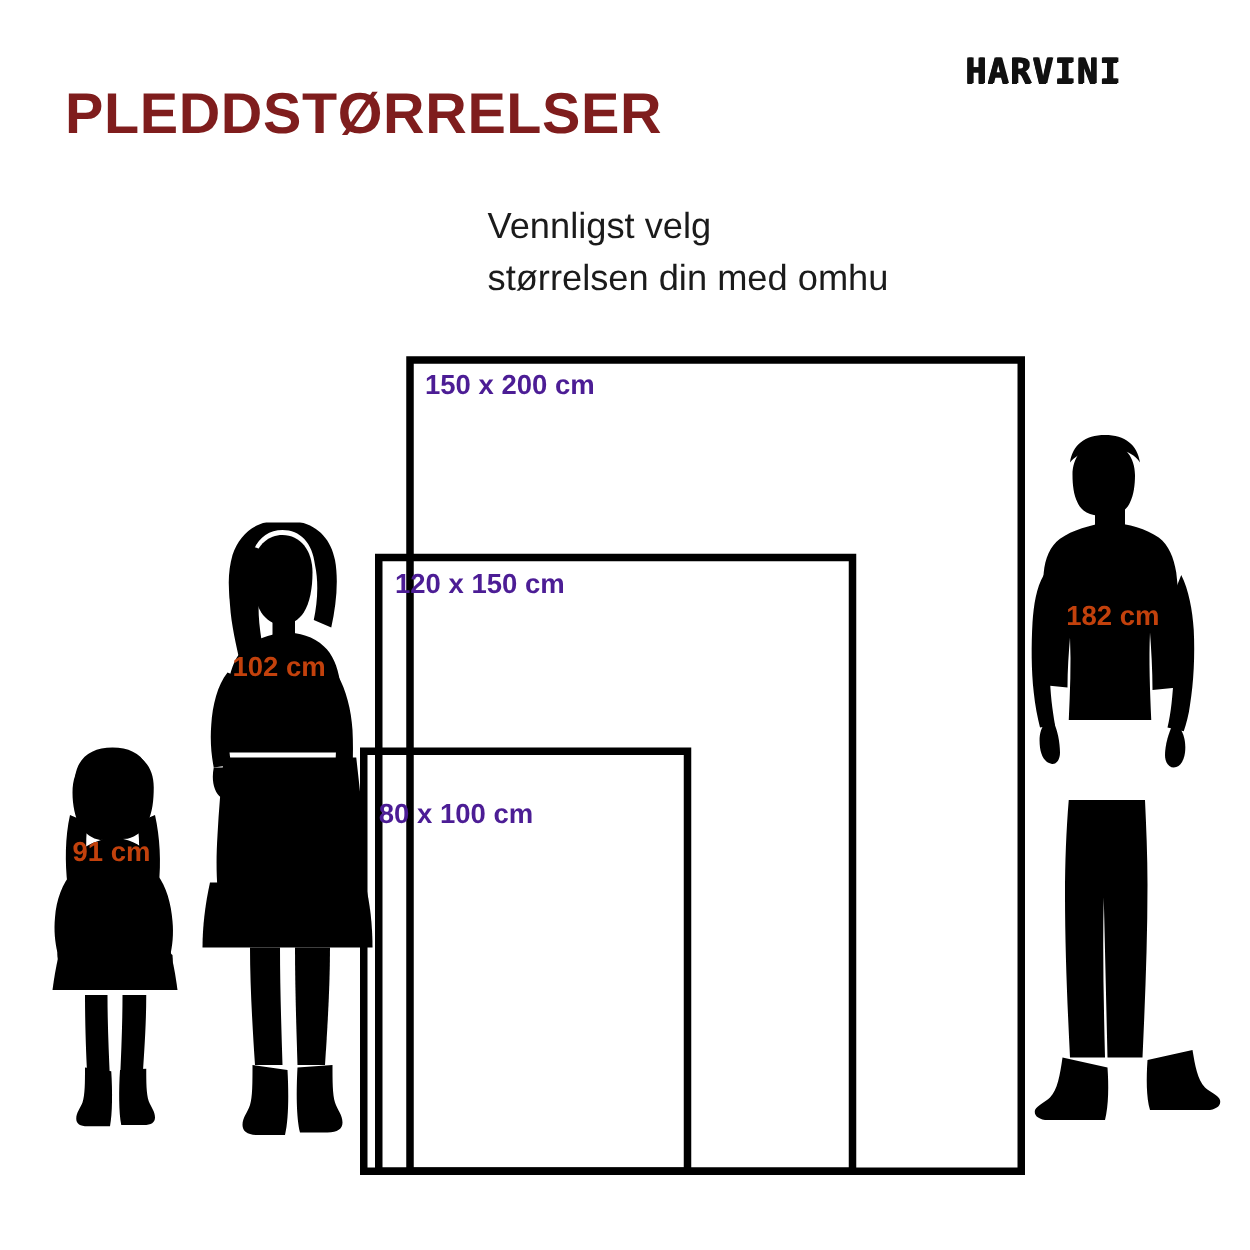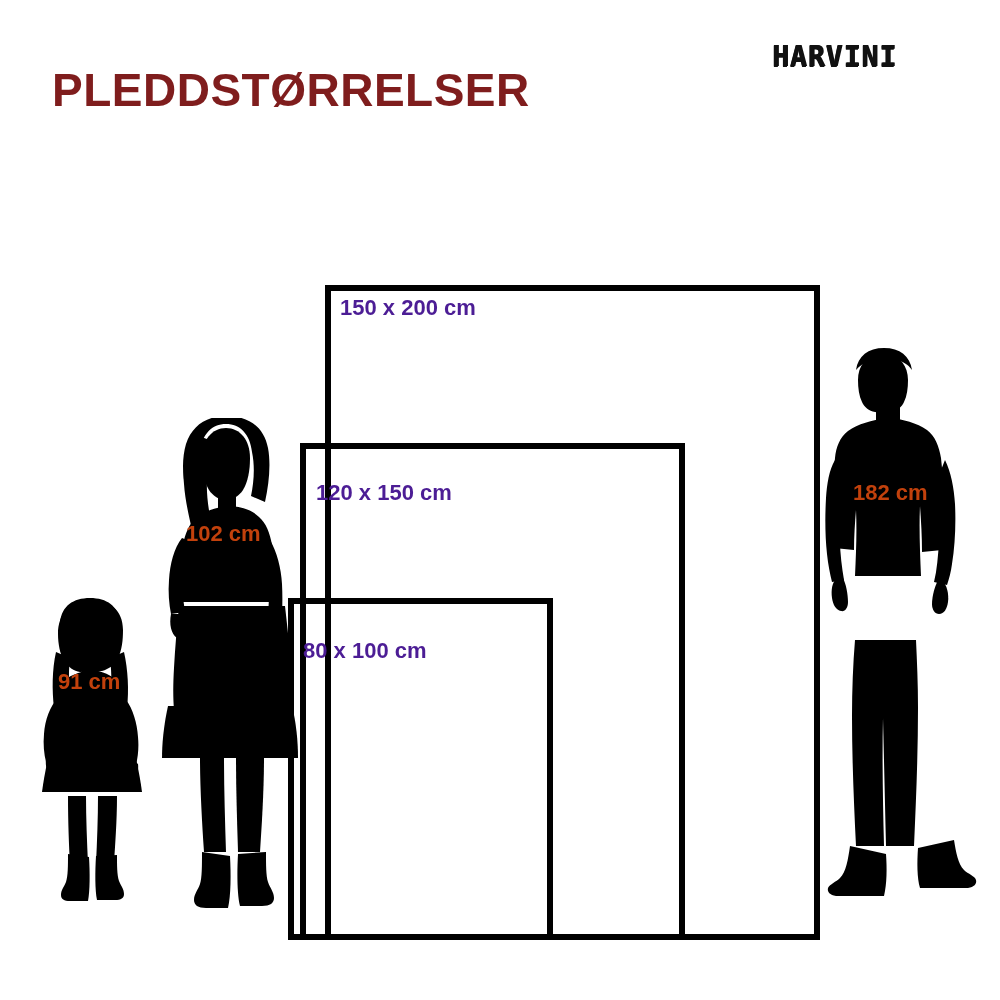--- a/index.html
+++ b/index.html
@@ -85,20 +85,22 @@
 </head>
 <body>
 
 <div id="stage">
 
   <div class="brand">HARVINI</div>
 
   <div class="page-title">PLEDDSTØRRELSER</div>
 
   <div class="subtitle">
+    <div>Vennligst velg</div>
+    <div>størrelsen din med omhu</div>
   </div>
 
   <div class="figure" style="left:790px; top:340px;">
     <svg width="200" height="600" viewBox="0 0 200 600" aria-hidden="true">
       <g fill="#000000">
 
         <path d="M88 14c-12 2-20 12-20 26 0 8 1 16 4 22 2 5 7 9 13 10 5 1 11 1 16 0 6-1 11-5 13-10 3-6 4-14 4-22 0-14-8-24-20-26-3-1-7-1-10 0z"></path>
 
         <path d="M66 30c2-14 12-22 28-22s26 8 28 22c-4-6-10-9-16-10-8-2-18-2-26 1-6 2-11 5-14 9z"></path>
 
@@ -185,18 +187,18 @@
         <path d="M76 264c-1 16-1 34 1 44h18c6 0 9-2 9-6 0-5-3-8-5-13-2-6-2-16-2-26l-21 1z"></path>
       </g>
     </svg>
   </div>
   <div class="height-label" style="left:58px; top:669px;">91 cm</div>
 
   <div class="rect" style="left:325px; top:285px; width:495px; height:655px;"></div>
   <div class="rect-label" style="left:340px; top:295px;">150 x 200 cm</div>
 
   <div class="rect" style="left:300px; top:443px; width:385px; height:497px;"></div>
-  <div class="rect-label" style="left:316px; top:480px;">120 x 150 cm</div>
+  <div class="rect-label" style="left:316px; top:454px;">120 x 150 cm</div>
 
   <div class="rect" style="left:288px; top:598px; width:265px; height:342px;"></div>
   <div class="rect-label" style="left:303px; top:615px;margin-top:23px;">80 x 100 cm</div>
 
 </div>
 
 </body></html>

